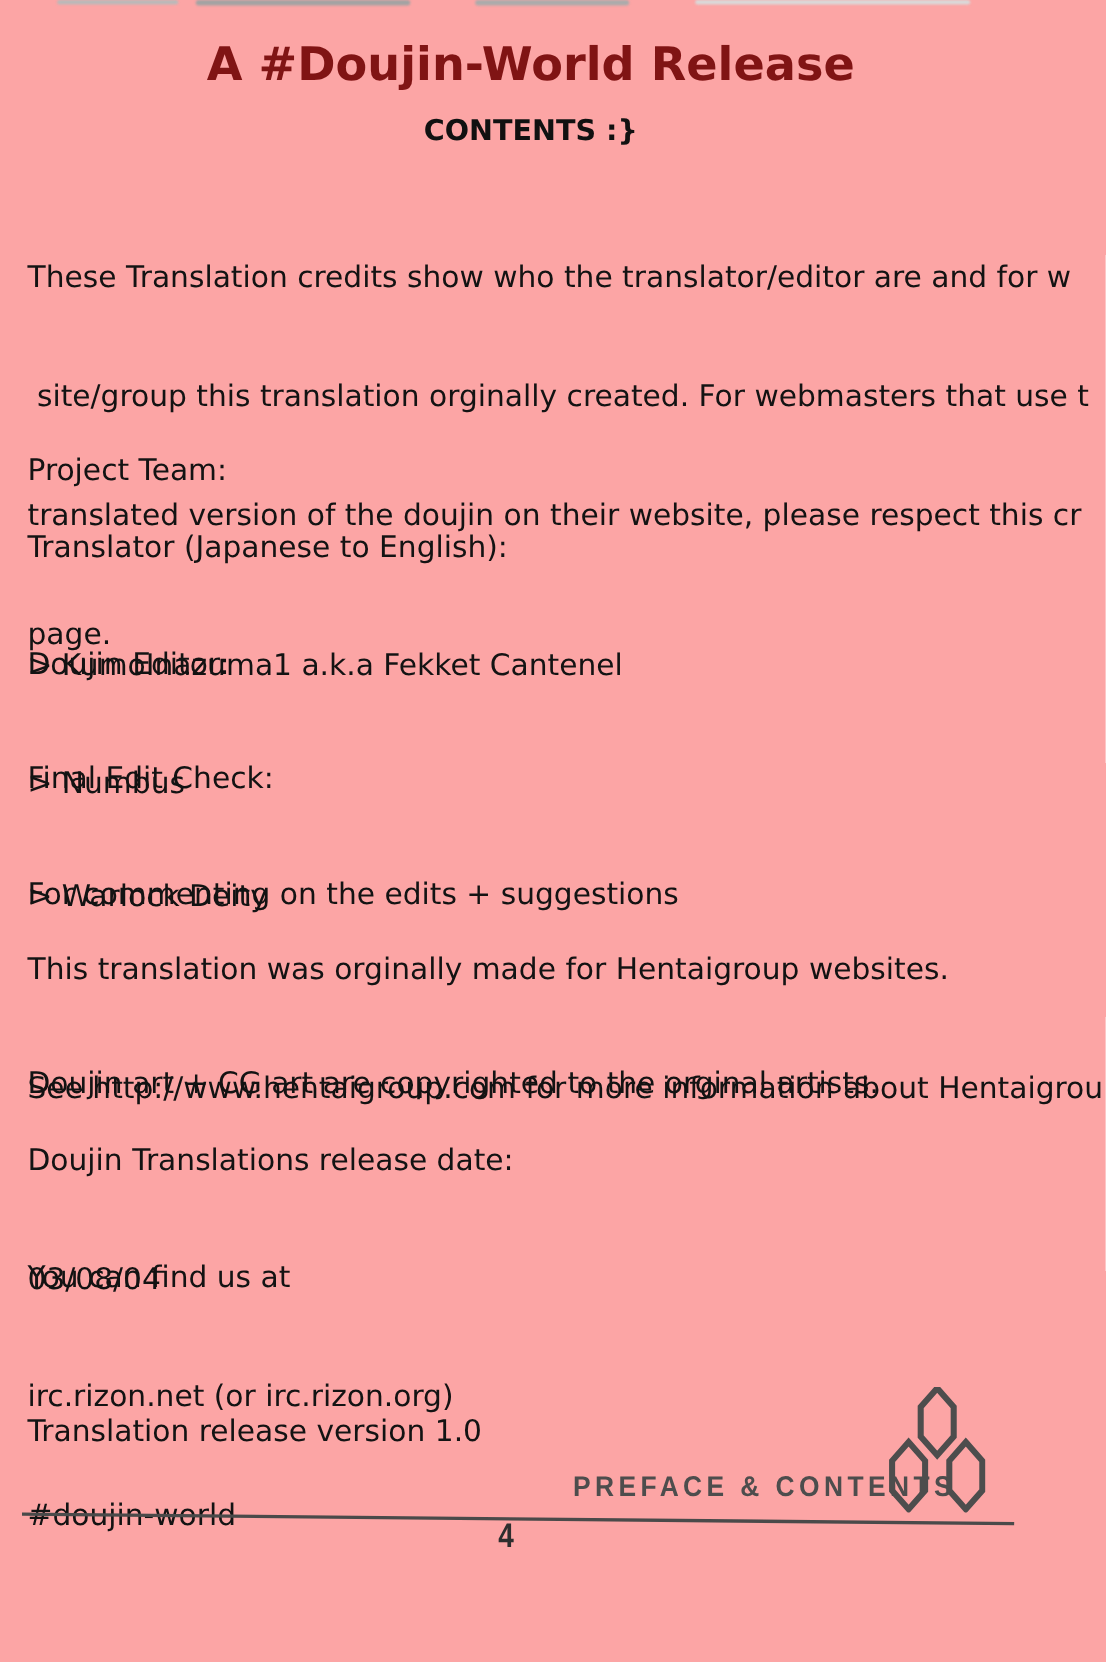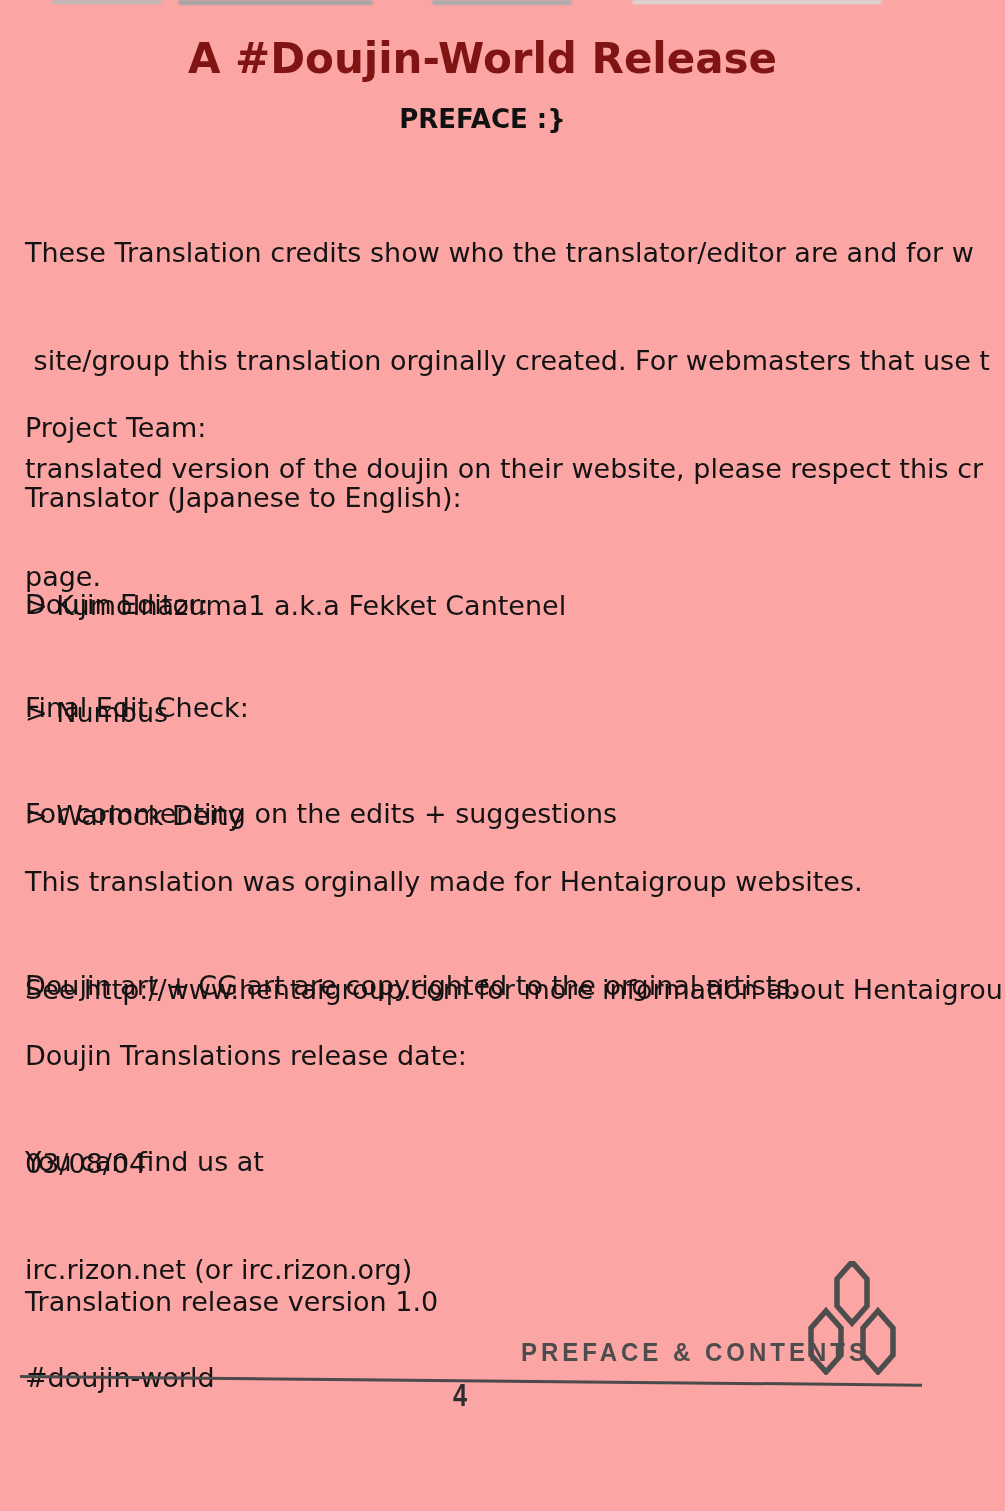--- a/index.html
+++ b/index.html
@@ -120,21 +120,21 @@
 
 <div class="page">
 
   <div class="scan-streak streak-1"></div>
   <div class="scan-streak streak-2"></div>
   <div class="scan-streak streak-3"></div>
   <div class="scan-streak streak-4"></div>
   <div class="corner-bar"></div>
 
   <div class="title">A #Doujin-World Release</div>
-  <div class="subtitle">PREFACE :}</div>
+  <div class="subtitle">CONTENTS :}</div>
 
   <div class="para p-intro">
     <div>These Translation credits show who the translator/editor are and for w</div>
     <div> site/group this translation orginally created. For webmasters that use t</div>
     <div>translated version of the doujin on their website, please respect this cr</div>
     <div>page.</div>
   </div>
 
   <div class="para p-project-team">
     <div>Project Team:</div>

